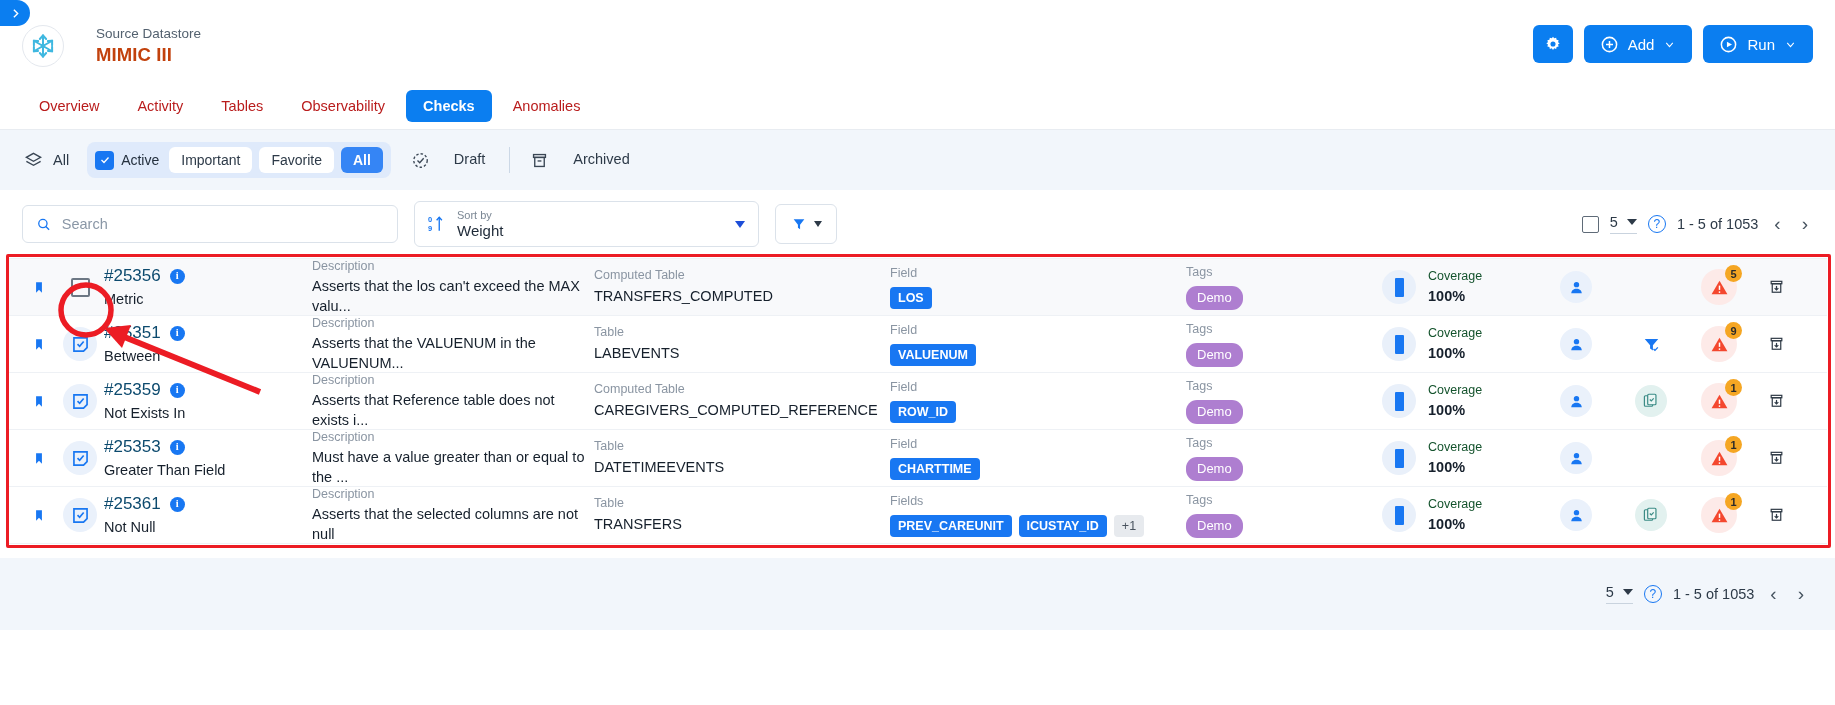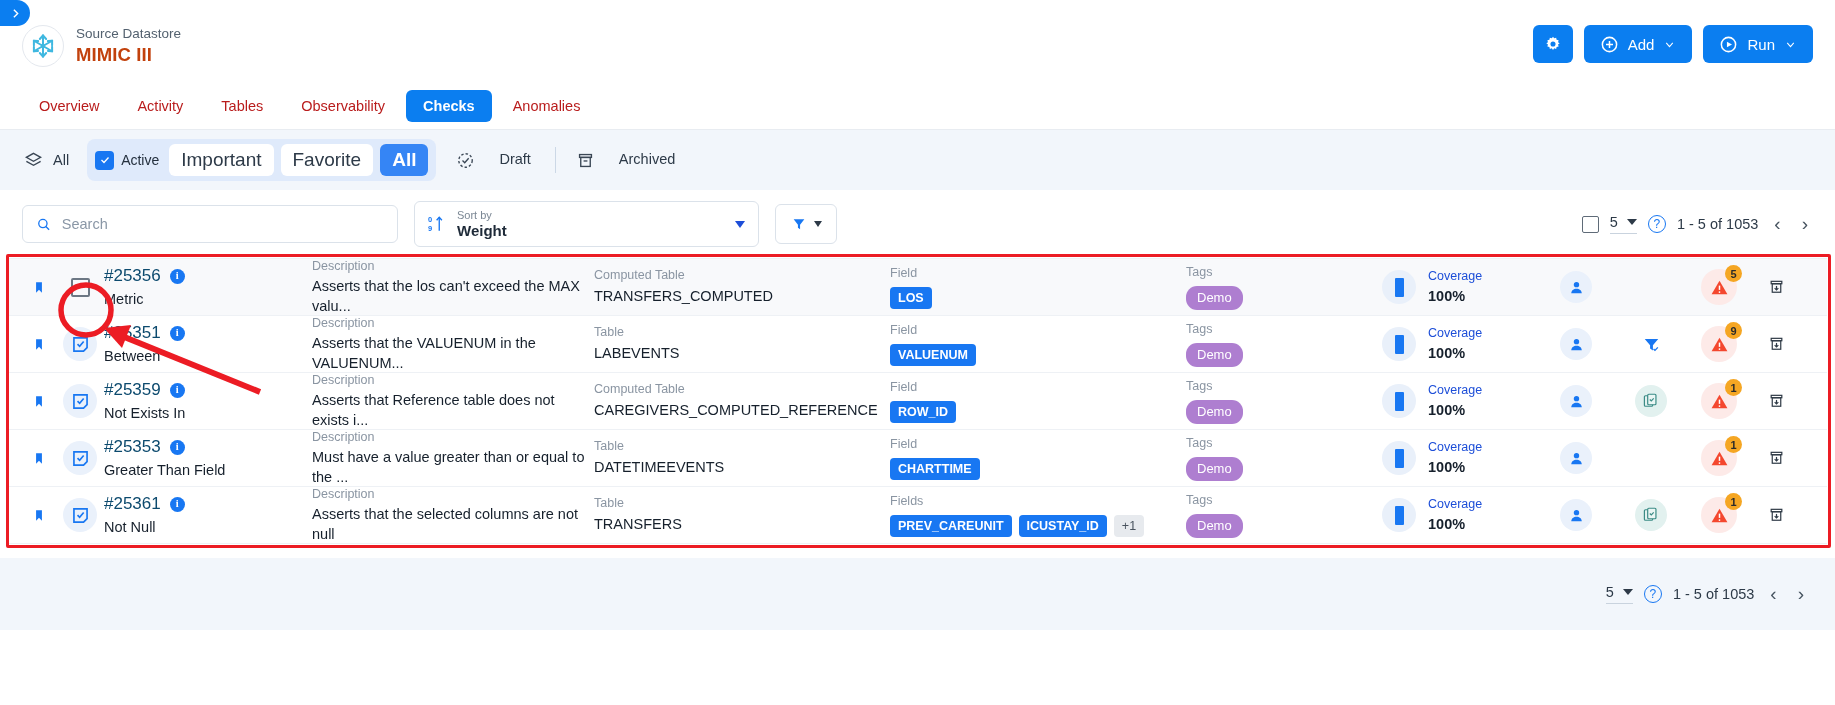--- a/index.html
+++ b/index.html
@@ -19,21 +19,21 @@
     display: flex; align-items: center; justify-content: flex-end;
     padding-right: 8px; cursor: pointer;
   }
   .expand-pill svg { width: 13px; height: 13px; fill: none; stroke: #fff; stroke-width: 2.6; }
 
   
   .header {
     position: relative; height: 82px; background: #fff;
     display: flex; align-items: center; padding: 0 22px;
   }
-  .ds-id { display: flex; align-items: center; gap: 12px; margin-top: 10px; }
+  .ds-id { display: flex; align-items: center; gap: 32px; margin-top: 10px; }
   .ds-logo {
     width: 42px; height: 42px; border-radius: 50%;
     border: 1px solid #e4e8ee; background: #fff;
     display: flex; align-items: center; justify-content: center;
   }
   .ds-logo svg { width: 28px; height: 28px; }
   .ds-sub { font-size: 13.5px; color: #53616f; line-height: 1.35; }
   .ds-title { font-size: 18.5px; color: #c2410c; font-weight: 700; line-height: 1.3; letter-spacing: .1px; }
 
   .header-actions { margin-left: auto; display: flex; gap: 11px; align-items: center; margin-top: 6px; }
@@ -70,21 +70,21 @@
     display: flex; align-items: center; gap: 7px;
     background: #dfeafb; border-radius: 8px; padding: 5px 8px;
   }
   .seg-check {
     width: 19px; height: 19px; border-radius: 4px; background: #1877f2;
     display: flex; align-items: center; justify-content: center;
   }
   .seg-check svg { width: 12px; height: 12px; fill: none; stroke: #fff; stroke-width: 2.6; }
   .seg-label { font-size: 14px; color: #24303e; margin-right: 3px; }
   .seg {
-    font-size: 19px; color: #2d3a48; background: #fff;
+    font-size: 14px; color: #2d3a48; background: #fff;
     padding: 5px 12px; border-radius: 6px; cursor: pointer;
   }
   .seg.on { background: #3585f5; color: #fff; font-weight: 600; }
   .fb-item { display: flex; align-items: flex-start; gap: 24px; margin-left: 20px; cursor: pointer; }
   .fb-item .lbl { font-size: 14.5px; color: #2d3a48; }
   .fb-divider { width: 1px; height: 26px; background: #ccd8e6; margin-left: 24px; }
 
   
   .searchrow {
     height: 68px; background: #fff; display: flex; align-items: center;
@@ -101,21 +101,21 @@
   }
   .search-box input::placeholder { color: #8a97a6; }
 
   .sort-box {
     width: 345px; height: 46px; border: 1px solid #dbe2ea; border-radius: 6px;
     display: flex; align-items: center; gap: 11px; padding: 0 13px; background: #fff;
   }
   .sort-icon { width: 18px; height: 20px; position: relative; flex: 0 0 auto; }
   .sort-txt { line-height: 1.15; }
   .sort-txt .k { font-size: 11px; color: #7b8794; }
-  .sort-txt .v { font-size: 15px; color: #1e2a38; font-weight: bold; }
+  .sort-txt .v { font-size: 15px; color: #1e2a38; }
   .sort-caret { margin-left: auto; width: 0; height: 0;
     border-left: 5.5px solid transparent; border-right: 5.5px solid transparent;
     border-top: 7px solid #1d4ed8; }
 
   .funnel-box {
     width: 62px; height: 40px; border: 1px solid #dbe2ea; border-radius: 6px;
     display: flex; align-items: center; justify-content: center; gap: 7px; background: #fff;
   }
   .funnel-box svg { width: 16px; height: 16px; }
 
@@ -181,21 +181,21 @@
   .badge.more { background: #e7eaee; color: #49535e; font-weight: 400; }
   .badge.tag { background: #ae7ed0; border-radius: 11px; padding: 3px 11px; font-weight: 400; font-size: 13px; }
 
   .c-cov { width: 156px; display: flex; align-items: center; gap: 12px; }
   .cov-ring {
     width: 34px; height: 34px; border-radius: 50%; background: #e9f0fa;
     display: flex; align-items: center; justify-content: center; flex: 0 0 auto;
   }
   .cov-bar { width: 9px; height: 19px; background: #1877f2; border-radius: 1px; }
   .cov-txt { line-height: 1.35; }
-  .cov-txt .k { font-size: 12.5px; color: #1d4ed8; }
+  .cov-txt .k { font-size: 12.5px; color: #14532d; }
   .cov-txt .v { font-size: 14.5px; color: #16202c; font-weight: 700; margin-top: 2px; }
 
   .c-owner { width: 76px; display: flex; justify-content: center; }
   .owner-ring {
     width: 32px; height: 32px; border-radius: 50%; background: #eaf1fb;
     display: flex; align-items: center; justify-content: center;
   }
   .owner-ring svg { width: 17px; height: 17px; fill: #1877f2; }
 
   .c-extra { width: 74px; display: flex; justify-content: center; }

